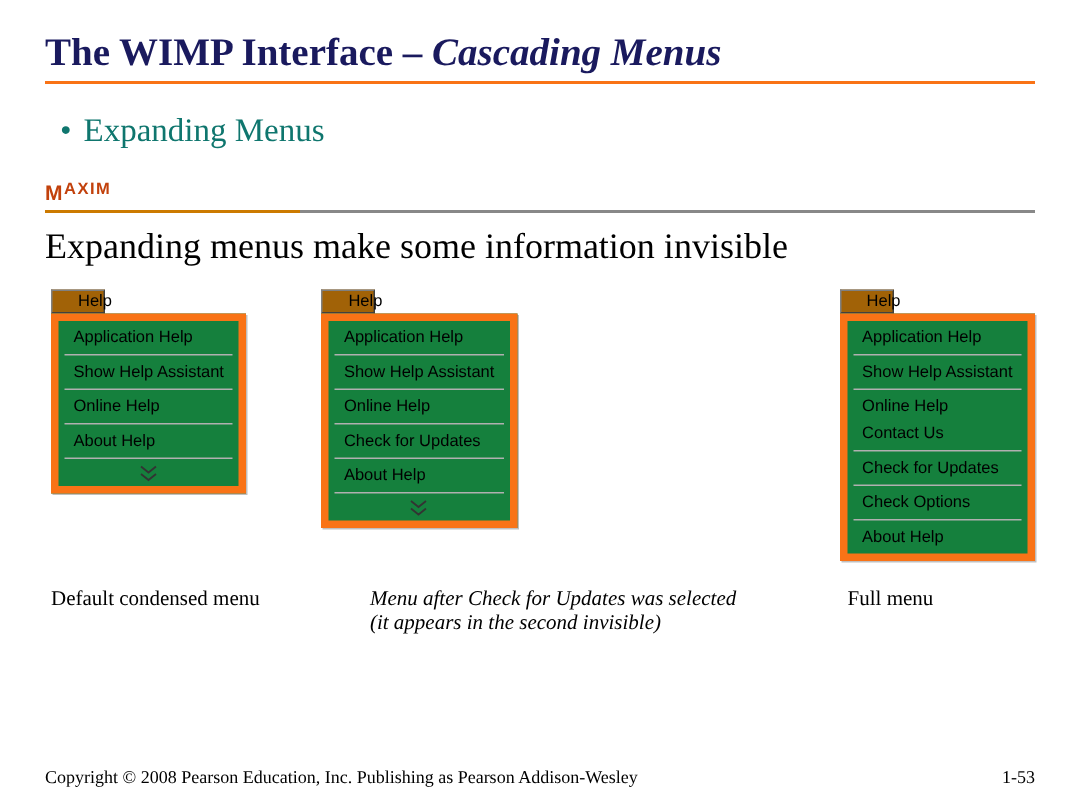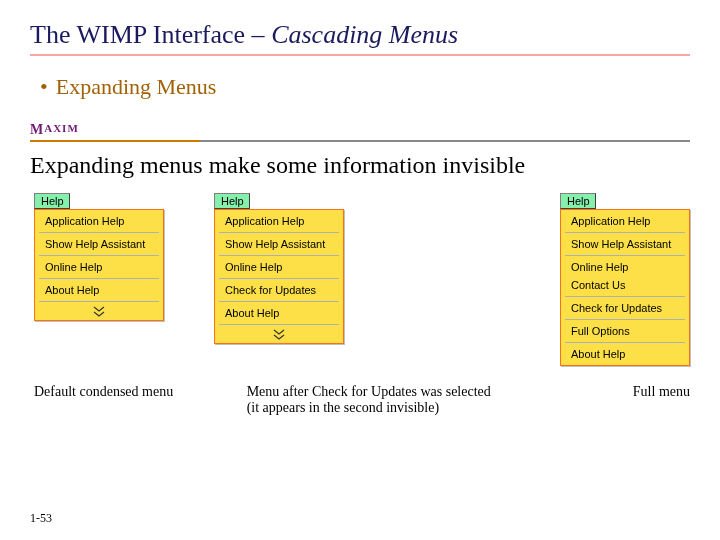--- a/index.html
+++ b/index.html
@@ -10,42 +10,42 @@
     font-family: "Times New Roman", serif;
     position: relative;
     overflow: hidden;
   }
   .slide {
     padding: 20px 30px 0 30px;
   }
   h1.title {
     font-size: 26px;
     color: #1a1a5e;
-    font-weight: normal;
-    border-bottom: 2px solid #fca5a5;
+    font-weight: bold;
+    border-bottom: 2px solid #f97316;
     padding-bottom: 4px;
     margin-bottom: 18px;
   }
   h1.title .ital { font-style: italic; }
   .bullet {
     font-size: 22px;
-    color: #a16207;
+    color: #0f766e;
     margin-left: 10px;
     margin-bottom: 20px;
   }
   .bullet .dot { margin-right: 8px; }
 
   .maxim-block { margin-bottom: 10px; }
   .maxim-label {
     display: inline-block;
-    font-family: Liberation Serif, serif;
+    font-family: Liberation Sans, sans-serif;
     font-weight: bold;
     letter-spacing: 1px;
     font-size: 14px;
-    color: #701a75;
+    color: #c2410c;
     position: relative;
     text-align: center;
   }
   .maxim-underline {
     height: 2px;
     background: linear-gradient(to right, #cc7a00 0, #cc7a00 170px, #888 170px, #888 100%);
     margin-top: 2px;
     margin-bottom: 10px;
     width: 100%;
   }
@@ -57,33 +57,33 @@
   .menus-row {
     display: flex;
     gap: 50px;
     align-items: flex-start;
     padding-left: 4px;
   }
   .menu-col { display:flex; flex-direction:column; }
   .menu-button {
     font-family: Tahoma, Arial, sans-serif;
     font-size: 11px;
-    background: #86efac;
+    background: #a16207;
     border: 1px solid #808080;
     border-right-color:#404040;
     border-bottom-color:#404040;
-    padding: 1px 6px;
+    padding: 1px 17px;
     width: 36px;
     color:#000;
   }
   .menu-panel {
     font-family: Tahoma, Arial, sans-serif;
     font-size: 11px;
-    background: #fde047;
-    border: 1px solid #f97316;
+    background: #15803d;
+    border: 5px solid #f97316;
     box-shadow: 1px 1px 0 rgba(0,0,0,.25);
     min-width: 130px;
     padding: 2px 0;
   }
   .menu-item {
     padding: 3px 10px;
     color:#000;
     white-space: nowrap;
   }
   .menu-sep {
@@ -97,22 +97,22 @@
   .menu-expand svg { display:block; margin:0 auto; }
 
   .captions {
     display:flex;
     gap: 30px;
     margin-top: 18px;
     font-size: 14px;
     padding-left: 4px;
   }
   .cap1 { width: 190px; font-family: Liberation Serif, serif; }
-  .cap2 { width: 300px; }
-  .cap3 { width: 130px; text-align: right; }
+  .cap2 { width: 300px; font-style: italic; }
+  .cap3 { width: 130px; text-align: left; }
 
   .footer {
     position:absolute;
     bottom: 14px;
     left: 30px;
     right: 30px;
     display:flex;
     justify-content: space-between;
     font-size: 12px;
     color:#000;
@@ -186,34 +186,35 @@
       <div class="menu-panel">
         <div class="menu-item">Application Help</div>
         <div class="menu-sep"></div>
         <div class="menu-item">Show Help Assistant</div>
         <div class="menu-sep"></div>
         <div class="menu-item">Online Help</div>
         <div class="menu-item">Contact Us</div>
         <div class="menu-sep"></div>
         <div class="menu-item">Check for Updates</div>
         <div class="menu-sep"></div>
-        <div class="menu-item">Full Options</div>
+        <div class="menu-item">Check Options</div>
         <div class="menu-sep"></div>
         <div class="menu-item">About Help</div>
       </div>
     </div>
 
   </div>
 
   <div class="captions">
     <div class="cap1">Default condensed menu</div>
     <div class="cap2">
       <span>Menu after Check for Updates was selected</span><br>
       <span>(it appears in the second invisible)</span>
     </div>
     <div class="cap3">Full menu</div>
   </div>
 
 </div>
 
 <div class="footer">
+  <span>Copyright © 2008 Pearson Education, Inc. Publishing as Pearson Addison-Wesley</span>
   <span>1-53</span>
 </div>
 
 </body></html>

